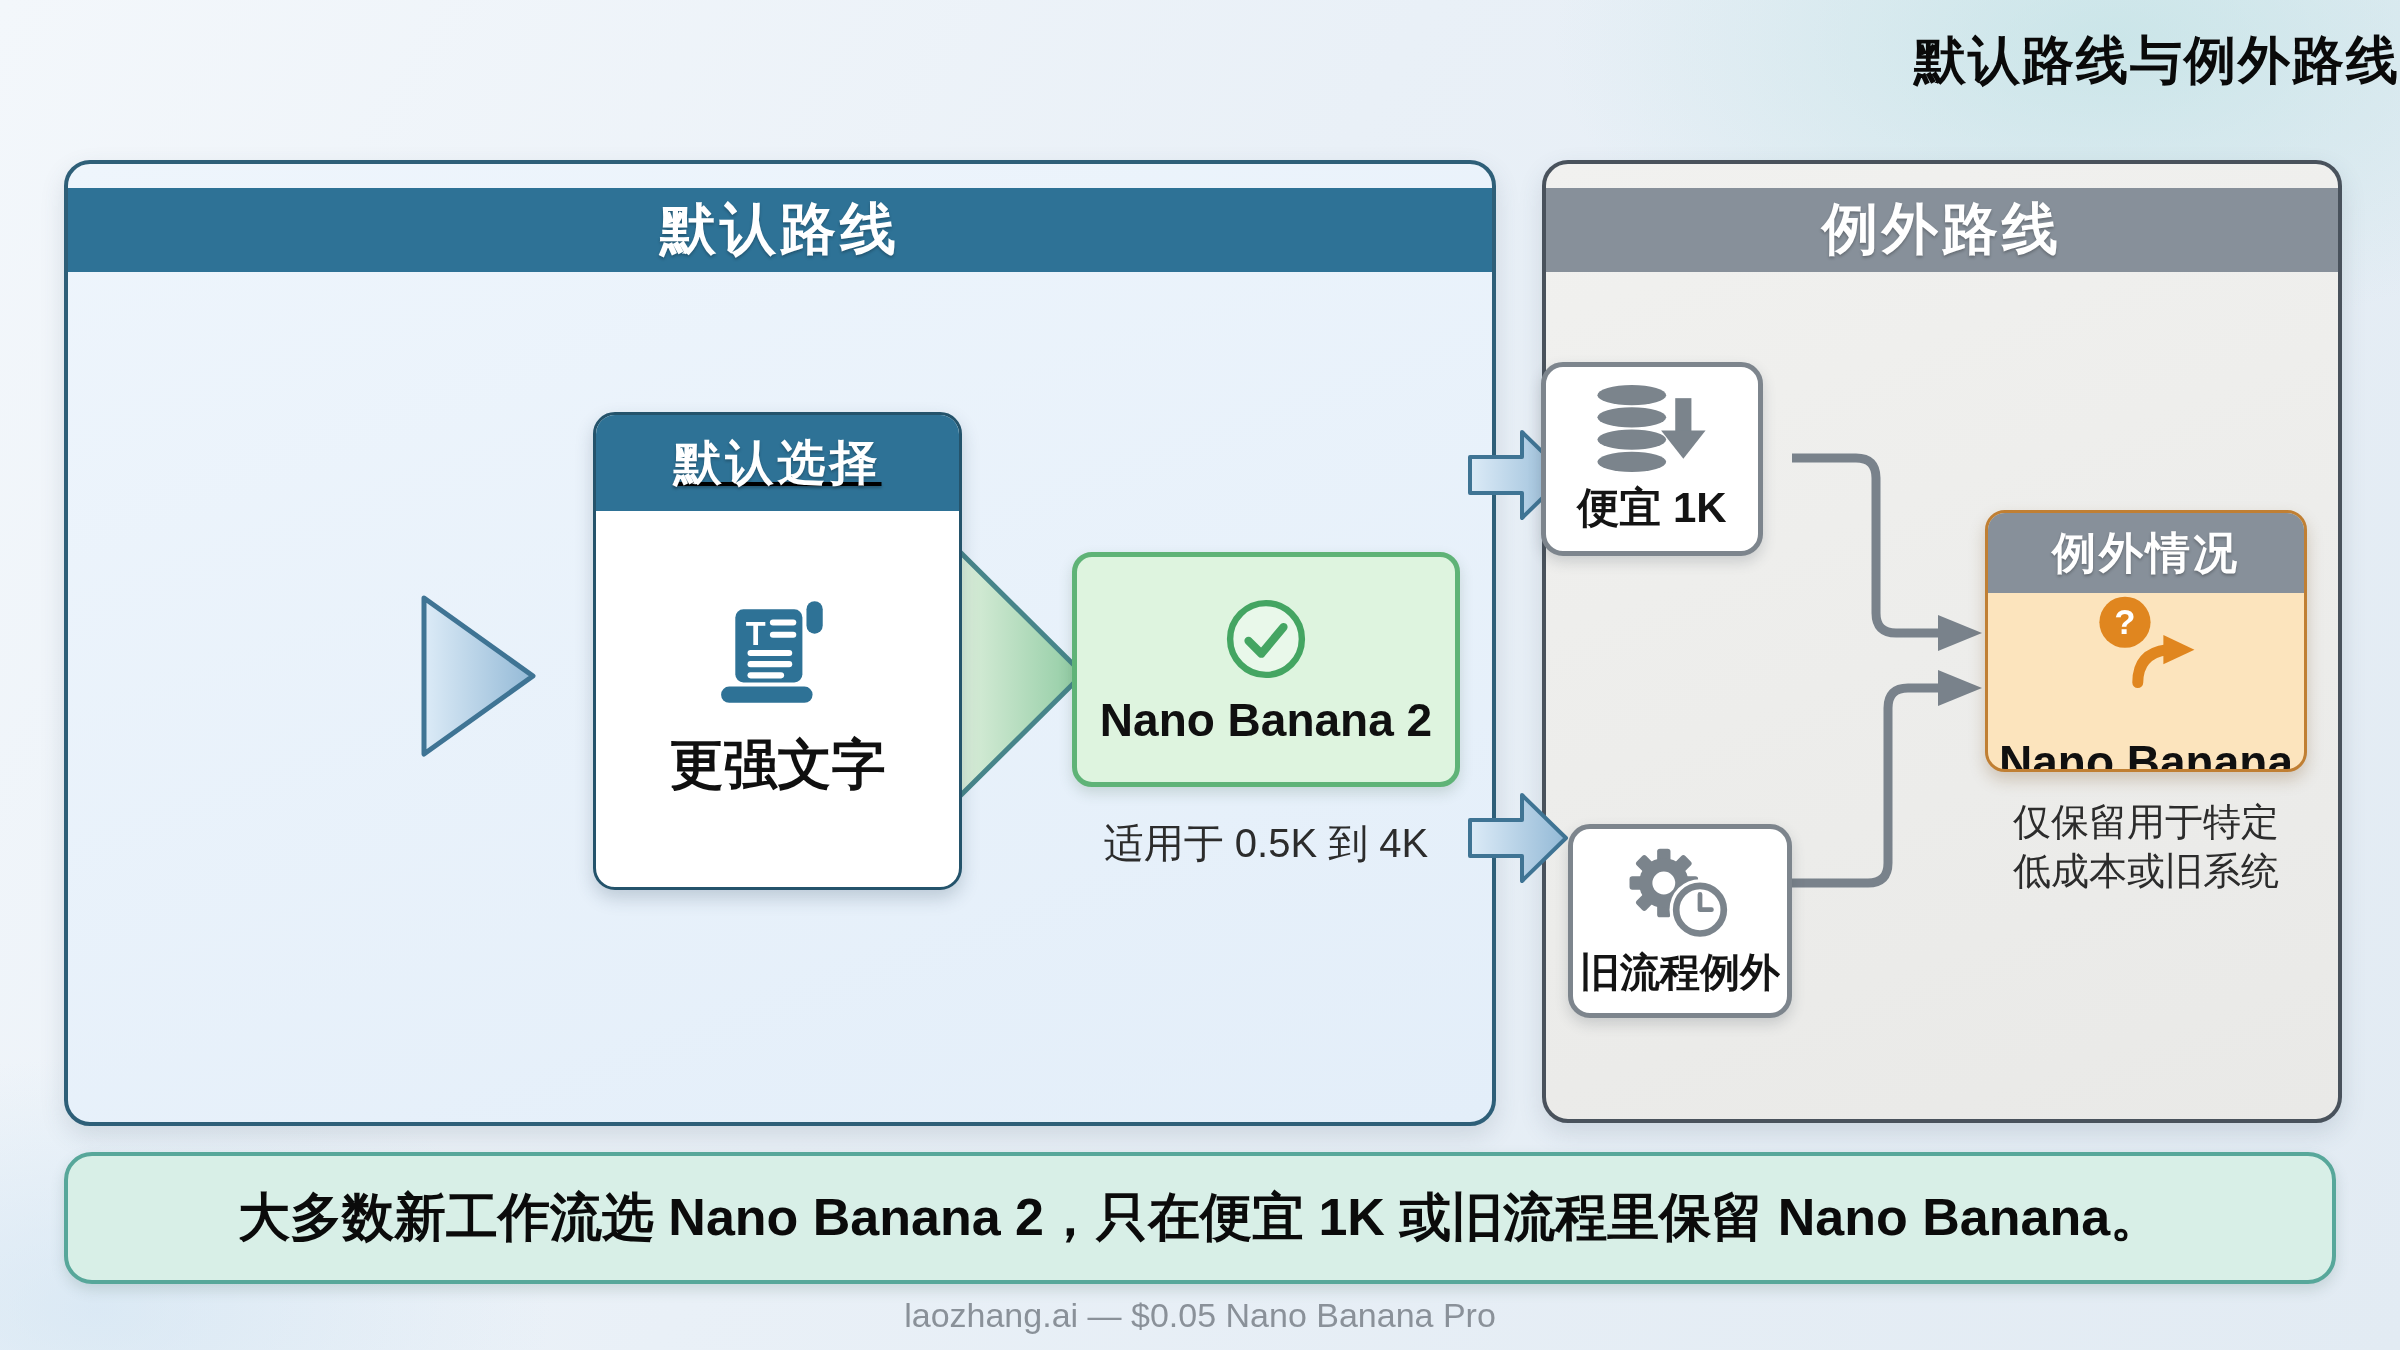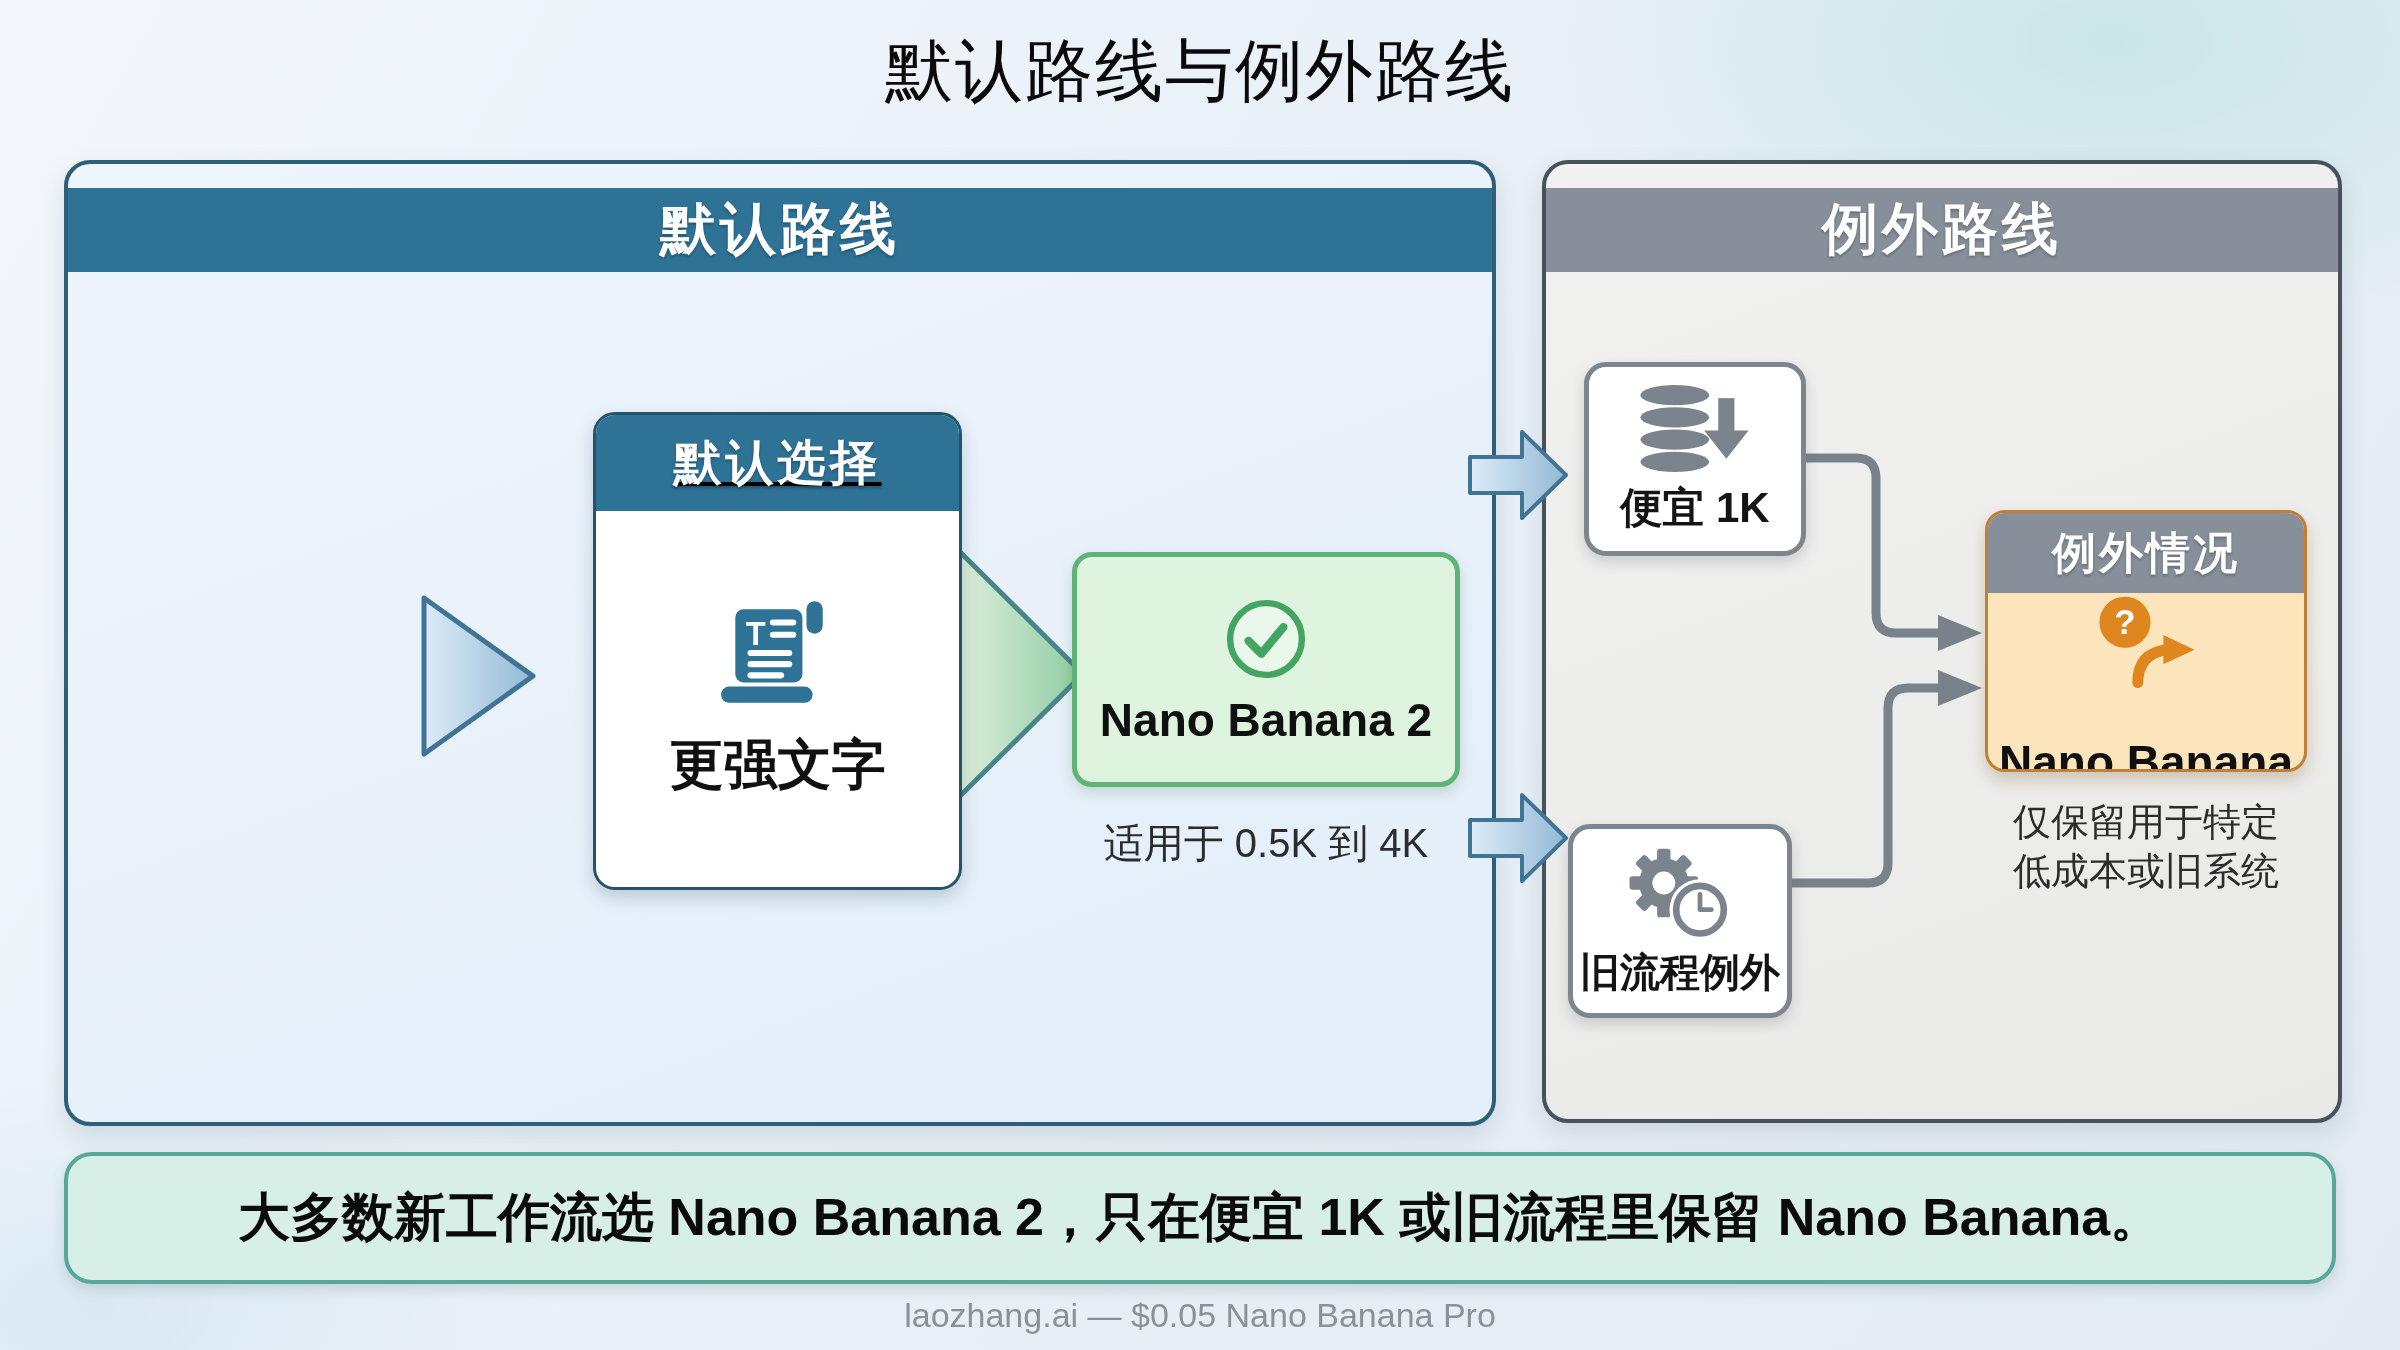--- a/index.html
+++ b/index.html
@@ -5,22 +5,22 @@
   html,body{margin:0;padding:0;background:#e8eff6;}
   .stage{
     position:relative;width:2400px;height:1350px;overflow:hidden;
     font-family:"Liberation Sans","DejaVu Sans",sans-serif;
     background:
       radial-gradient(900px 480px at 88% 3%, rgba(180,222,222,.55), transparent 62%),
       radial-gradient(760px 420px at 4% 97%, rgba(200,223,240,.5), transparent 60%),
       linear-gradient(120deg,#f3f7fb 0%,#e9f0f7 45%,#e2ebf3 100%);
   }
   .title{
-    position:absolute;left:0;right:0;top:26px;text-align:center;
-    font-size:68px;font-weight:400;color:#0a0a0a;letter-spacing:2px;
+    position:absolute;left:0;right:0;top:26px;text-align:right;
+    font-size:52px;font-weight:700;color:#0a0a0a;letter-spacing:2px;
   }
   .panel{position:absolute;border:4px solid;border-radius:26px;box-shadow:0 10px 24px rgba(60,80,100,.15);}
   .panel-left{left:64px;top:160px;width:1424px;height:958px;background:linear-gradient(160deg,#eef5fc,#e3eef9);border-color:#2e5f78;}
   .panel-right{left:1542px;top:160px;width:792px;height:955px;background:linear-gradient(160deg,#f1f1ef,#e9e9e7);border-color:#49525c;}
   .panel-band{position:absolute;left:0;right:0;top:24px;height:84px;display:flex;align-items:center;justify-content:center;}
   .panel-band span{font-size:56px;font-weight:700;color:#fff;letter-spacing:4px;text-shadow:0 2px 3px rgba(0,0,0,.25);}
   .band-blue{background:#2e7296;}
   .band-gray{background:#87909a;}
   .overlay{position:absolute;left:0;top:0;z-index:2;pointer-events:none;}
   .node{position:absolute;z-index:3;display:flex;align-items:center;justify-content:center;box-sizing:border-box;}
@@ -30,21 +30,21 @@
   .choice-head{width:100%;height:96px;background:#2e7296;display:flex;align-items:center;justify-content:center;flex:none;text-decoration:underline;}
   .choice-head span{font-size:48px;font-weight:700;color:#fff;letter-spacing:4px;text-shadow:0 2px 3px rgba(0,0,0,.25);}
   .choice-body{flex:1;display:flex;flex-direction:column;align-items:center;justify-content:center;gap:18px;width:100%;}
   .choice-body .label{font-size:54px;font-weight:700;color:#101010;}
   .nb2-box{left:1072px;top:552px;width:388px;height:235px;background:#def4df;border:5px solid #5fb377;border-radius:20px;flex-direction:column;gap:8px;box-shadow:0 6px 14px rgba(50,90,60,.18);}
   .nb2-box .label{font-size:46px;font-weight:700;color:#101010;}
   .caption{position:absolute;z-index:3;text-align:center;font-size:40px;color:#2c2c2c;line-height:1.28;}
   .nb2-caption{left:1052px;top:818px;width:428px;}
   .exc-caption{left:1955px;top:798px;width:382px;font-size:38px;}
   .small-box{background:#fff;border:5px solid #7d858d;border-radius:22px;flex-direction:column;gap:2px;box-shadow:0 6px 14px rgba(60,70,80,.2);}
-  .cheap-box{left:1584px;top:362px;width:222px;height:194px;}
+  .cheap-box{left:1541px;top:362px;width:222px;height:194px;}
   .legacy-box{left:1568px;top:824px;width:224px;height:194px;}
   .small-box .label{font-size:42px;font-weight:700;color:#141414;white-space:nowrap;}
   .exception-card{left:1985px;top:510px;width:322px;height:262px;background:#fce4bd;border:3px solid #c07f33;border-radius:20px;overflow:hidden;flex-direction:column;justify-content:flex-start;box-shadow:0 8px 16px rgba(120,80,30,.25);}
   .exc-head{width:100%;height:80px;background:#87909a;display:flex;align-items:center;justify-content:center;flex:none;}
   .exc-head span{font-size:44px;font-weight:700;color:#fff;letter-spacing:3px;text-shadow:0 2px 3px rgba(0,0,0,.25);}
   .exc-body{flex:1;width:100%;display:flex;flex-direction:column;align-items:center;justify-content:center;gap:0px;}
   .exc-body .label{font-size:46px;font-weight:700;color:#101010;white-space:nowrap;margin-top:46px;}
   .banner{position:absolute;left:64px;top:1152px;width:2272px;height:132px;background:#d8efe7;border:4px solid #57a79a;border-radius:28px;display:flex;align-items:center;justify-content:center;box-sizing:border-box;box-shadow:0 6px 14px rgba(60,100,90,.18);z-index:3;}
   .banner span{font-size:52px;font-weight:700;color:#0b0b0b;white-space:nowrap;}
   .footer{position:absolute;left:0;right:0;top:1296px;text-align:center;font-size:34px;color:#8a9199;z-index:3;}

